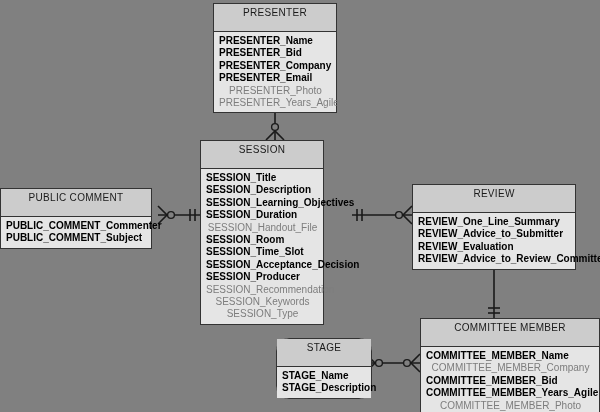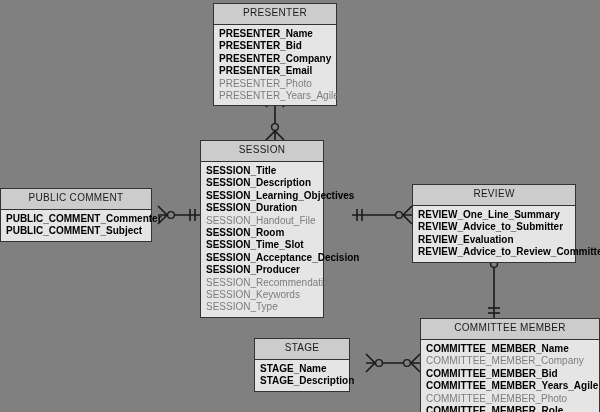--- a/index.html
+++ b/index.html
@@ -21,21 +21,21 @@
     border: 1px solid #333333;
     box-sizing: border-box;
     z-index: 5;
   }
   .entity-header {
     background: #cccccc;
     border-bottom: 1px solid #333333;
     text-align: center;
     font-size: 10px;
     color: #1a1a1a;
-    padding: 3px 2px 6px 2px;
+    padding: 3px 2px 13px 2px;
     letter-spacing: 0.3px;
     white-space: nowrap;
     overflow: hidden;
   }
   .attr-list {
     padding: 3px 4px 3px 5px;
     background: #e5e5e5;
   }
   .attr {
     font-size: 10px;
@@ -43,20 +43,21 @@
     white-space: nowrap;
     color: #000000;
   }
   .attr.required {
     font-weight: bold;
     color: #000000;
   }
   .attr.optional {
     font-weight: normal;
     color: #7d7d7d;
+    text-align: center;
   }
   svg.links {
     position: absolute;
     left: 0;
     top: 0;
     width: 600px;
     height: 412px;
     z-index: 2;
   }
   svg.links line, svg.links path, svg.links polyline {
@@ -168,21 +169,21 @@
   <div class="entity" style="left:412px; top:184px; width:164px;">
     <div class="entity-header">REVIEW</div>
     <div class="attr-list">
       <div class="attr required">REVIEW_One_Line_Summary</div>
       <div class="attr required">REVIEW_Advice_to_Submitter</div>
       <div class="attr required">REVIEW_Evaluation</div>
       <div class="attr required">REVIEW_Advice_to_Review_Committee</div>
     </div>
   </div>
 
-  <div class="entity" style="left:254px; top:338px; width:96px;">
+  <div class="entity" style="left:276px; top:338px; width:96px;border-radius:13px;">
     <div class="entity-header">STAGE</div>
     <div class="attr-list">
       <div class="attr required">STAGE_Name</div>
       <div class="attr required">STAGE_Description</div>
     </div>
   </div>
 
   <div class="entity" style="left:420px; top:318px; width:180px;">
     <div class="entity-header">COMMITTEE MEMBER</div>
     <div class="attr-list">

